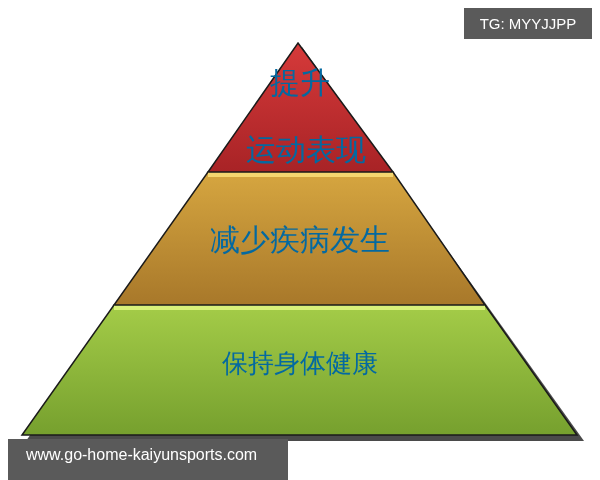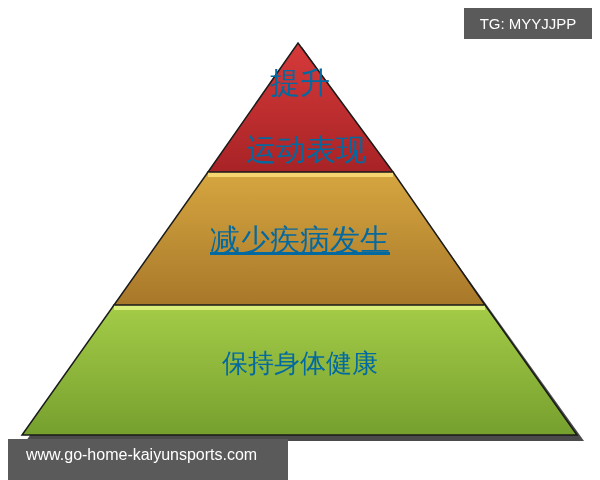--- a/index.html
+++ b/index.html
@@ -38,17 +38,17 @@
   <rect x="114" y="305" width="371" height="5" fill="#d8f07a"></rect>
 
   <polygon points="208,172 393,172 485,305 114,305" fill="url(#gGold)" stroke="#1a1a1a" stroke-width="1.5"></polygon>
   <rect x="208" y="172" width="185" height="5" fill="#f5d670"></rect>
 
   <polygon points="298,43 393,172 208,172" fill="url(#gRed)" stroke="#1a1a1a" stroke-width="1.5"></polygon>
 </svg>
 
 <div class="label" style="left:250px; top:66px; width:100px; font-size:30px; line-height:34px;">提升</div>
 <div class="label" style="left:226px; top:101px; width:160px; font-size:30px; line-height:34px;margin-top:32px;">运动表现</div>
-<div class="label" style="left:180px; top:220px; width:240px; font-size:30px; line-height:40px;text-decoration:underline;">减少疾病发生</div>
+<div class="label" style="left:180px; top:220px; width:240px; font-size:30px; line-height:40px;">减少疾病发生</div>
 <div class="label" style="left:180px; top:343px; width:240px; font-size:26px; line-height:40px;">保持身体健康</div>
 
 <div id="tg-tag" class="tag">TG: MYYJJPP</div>
 <div id="url-tag" class="tag">www.go-home-kaiyunsports.com</div>
 
 </body></html>

